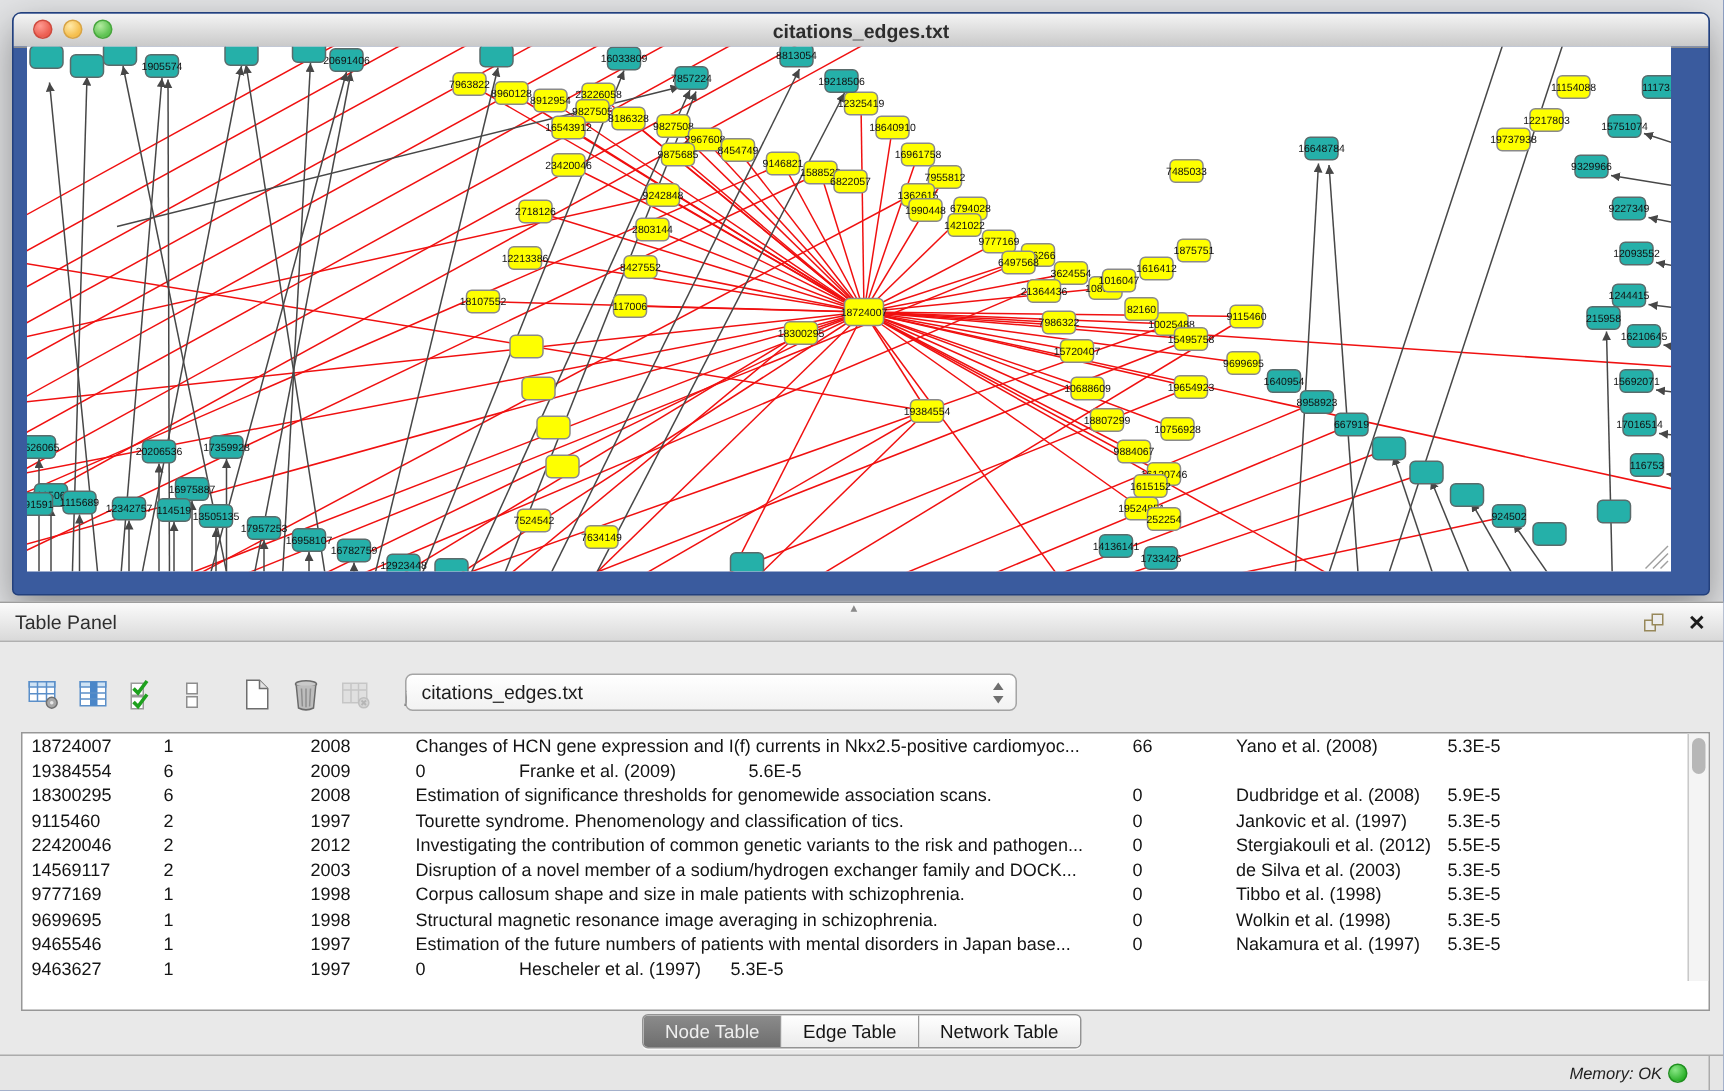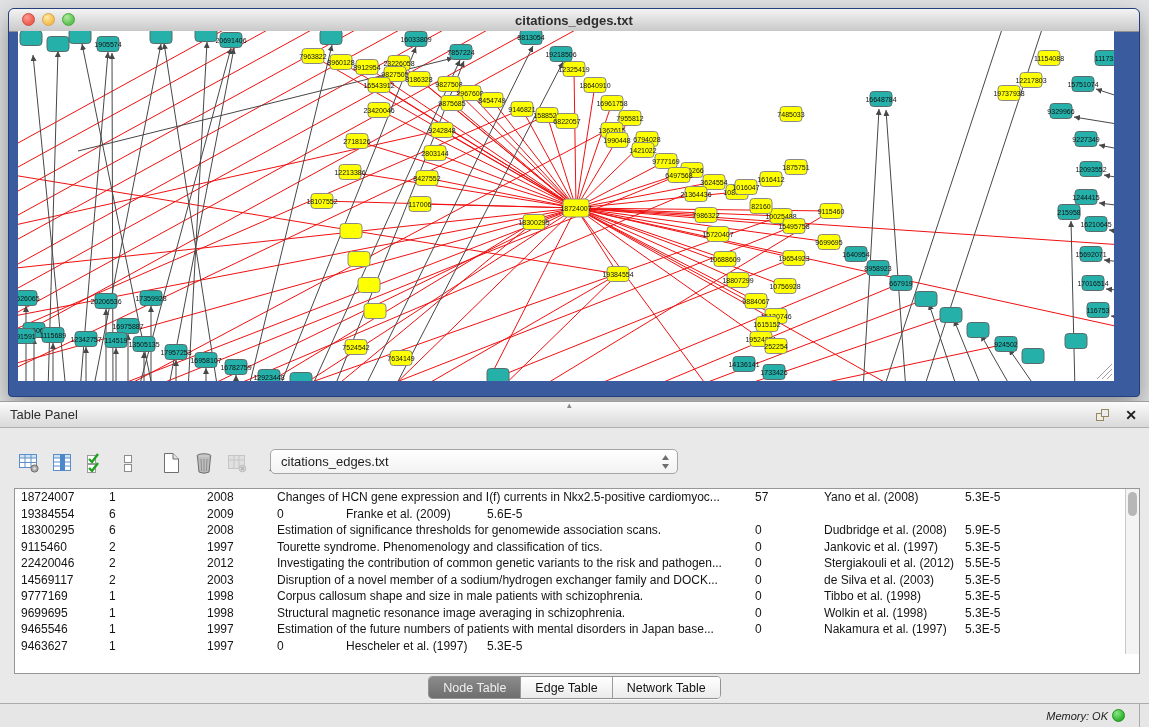--- a/index.html
+++ b/index.html
@@ -769,31 +769,31 @@
     </div>
 
     <div class="dtable">
       <div class="tbody">
         <div>
             <div class="tr">
               <div class="td" style="width: 88px;">18724007</div>
               <div class="td" style="width: 98px;">1</div>
               <div class="td" style="width: 70px;">2008</div>
               <div class="td" style="width: 478px;">Changes of HCN gene expression and I(f) currents in Nkx2.5-positive cardiomyoc...</div>
-              <div class="td" style="width: 69px;">57</div>
+              <div class="td" style="width: 69px;">66</div>
               <div class="td" style="width: 141px;">Yano et al. (2008)</div>
               <div class="td" style="width: 135px;">5.3E-5</div>
             </div>
             <div class="tr">
               <div class="td" style="width: 88px;">19384554</div>
               <div class="td" style="width: 98px;">6</div>
               <div class="td" style="width: 70px;">2009</div>
               <div class="td" style="width: 69px;">0</div>
               <div class="td" style="width: 141px;">Franke et al. (2009)</div>
-              <div class="td" style="width: 135px;">5.6E-5</div>
+              <div class="td" style="width: 135px; margin-left: 12px;">5.6E-5</div>
             </div>
             <div class="tr">
               <div class="td" style="width: 88px;">18300295</div>
               <div class="td" style="width: 98px;">6</div>
               <div class="td" style="width: 70px;">2008</div>
               <div class="td" style="width: 478px;">Estimation of significance thresholds for genomewide association scans.</div>
               <div class="td" style="width: 69px;">0</div>
               <div class="td" style="width: 141px;">Dudbridge et al. (2008)</div>
               <div class="td" style="width: 135px;">5.9E-5</div>
             </div>

